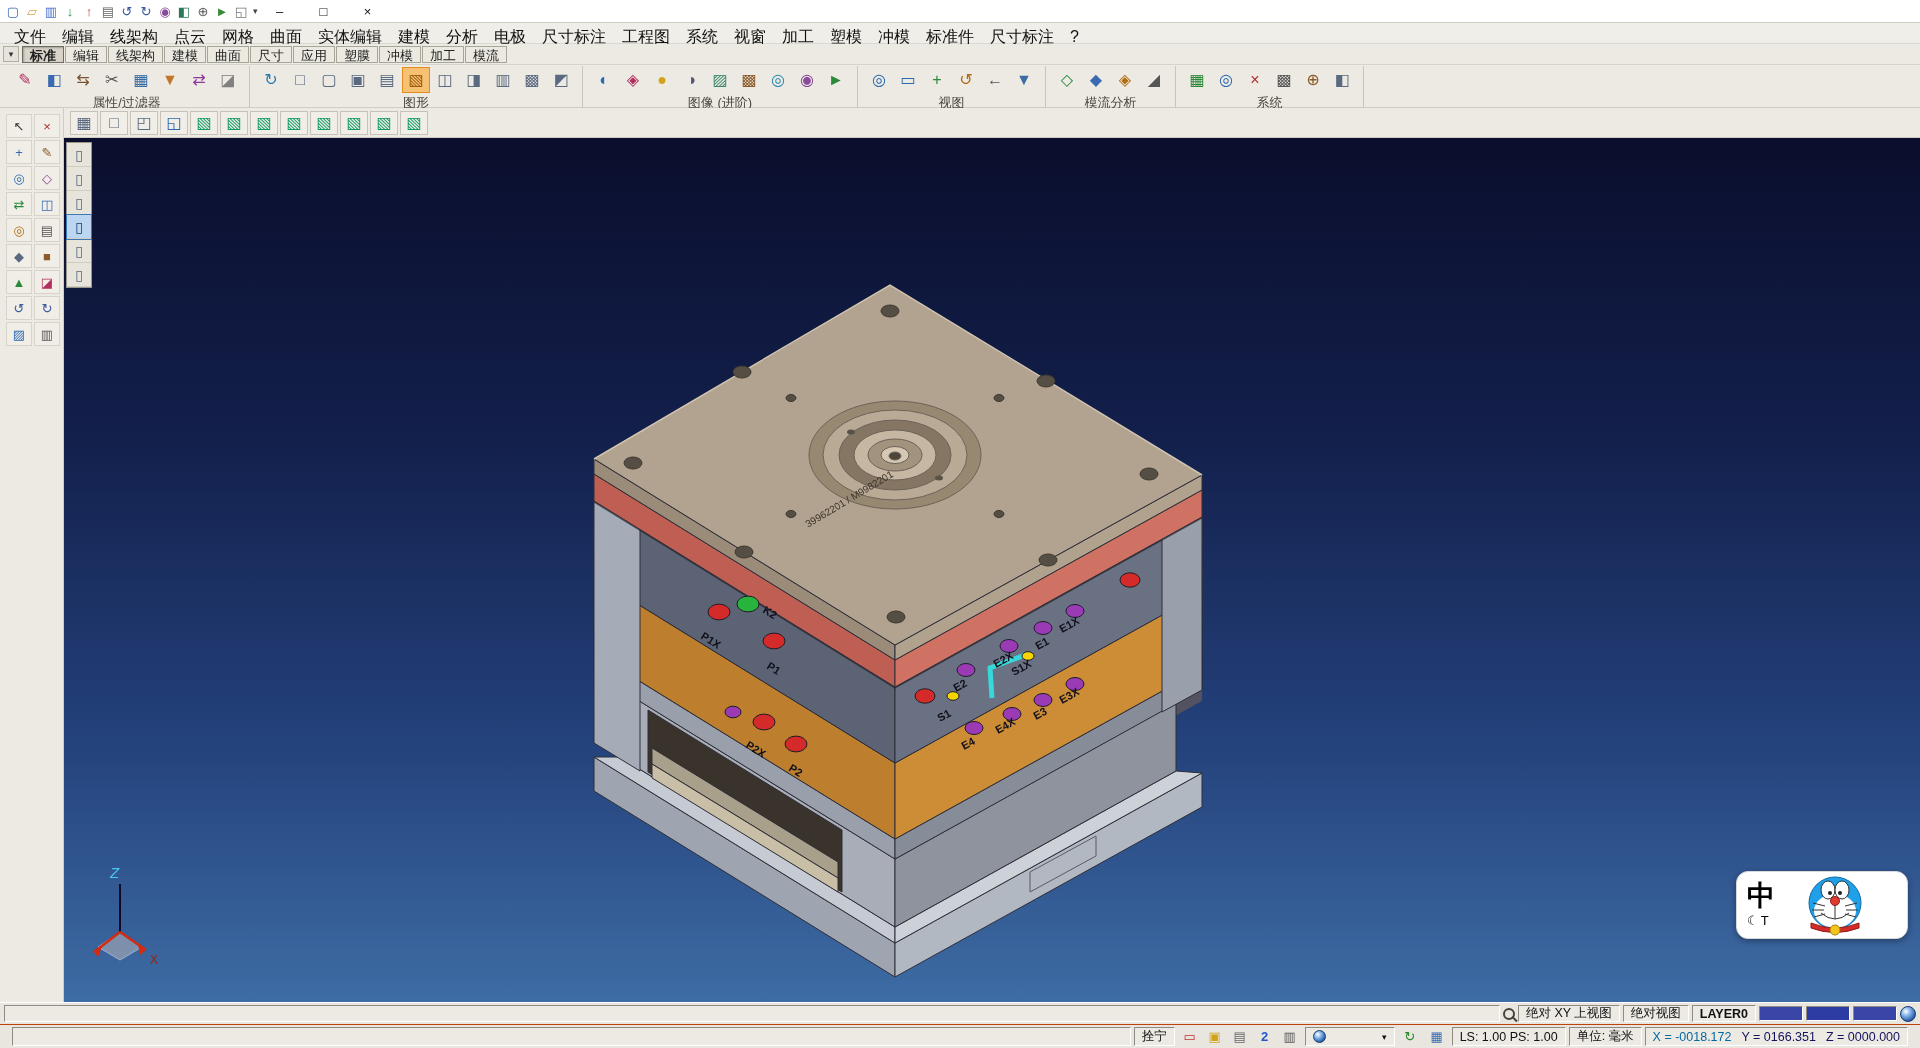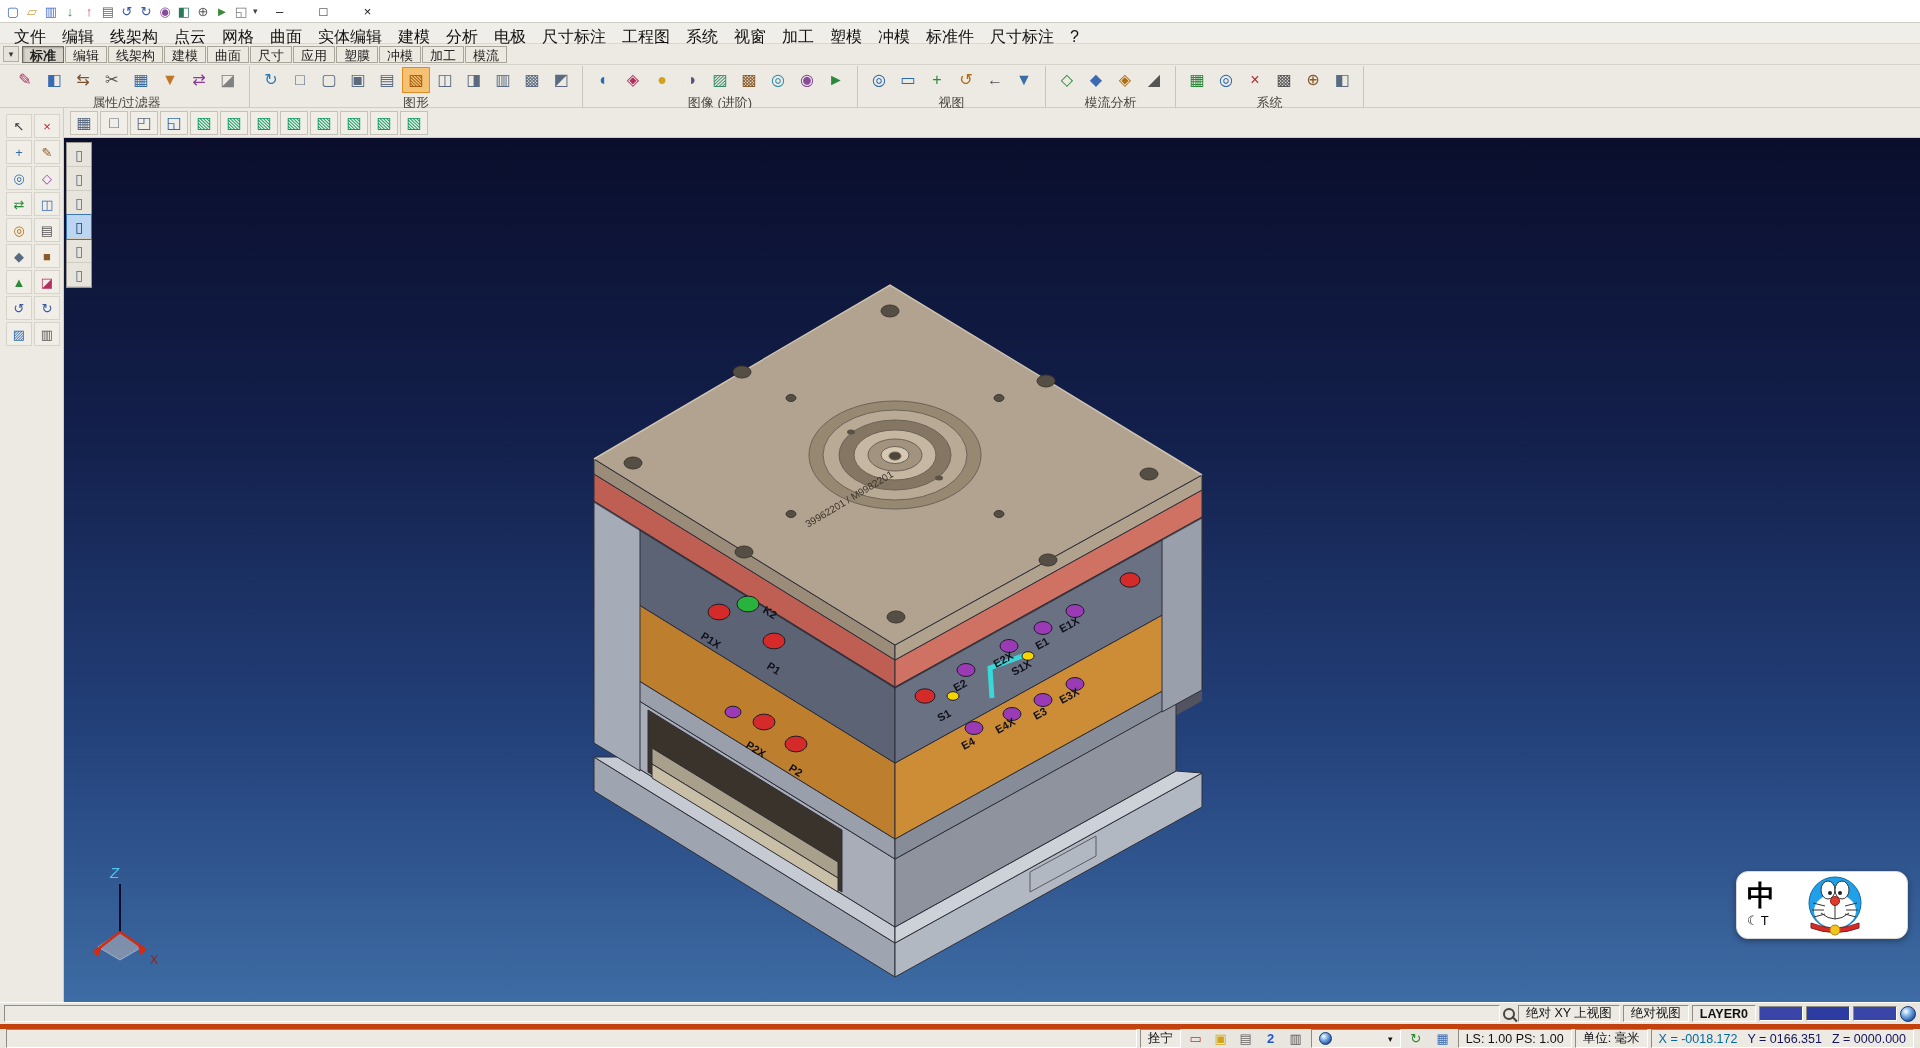--- a/index.html
+++ b/index.html
@@ -53,21 +53,21 @@
   .pin-label { font-size:11px; font-weight:bold; fill:#10101c; }
 
   
   .logo-box { position:absolute; right:12px; bottom:63px; width:172px; height:68px; background:#fff; border:1px solid #d8d8d8; border-radius:12px; box-shadow:0 2px 6px rgba(0,0,0,.35); display:flex; align-items:center; padding-left:10px; }
   .logo-left { display:flex; flex-direction:column; align-items:flex-start; width:48px; }
   .logo-text { font-size:28px; font-weight:bold; color:#000; line-height:1; }
   .logo-sub { font-size:13px; color:#000; margin-top:3px; letter-spacing:2px; }
 
   
   .status1 { height:22px; background:#e9e6df; border-top:1px solid #fdfdfb; display:flex; align-items:center; gap:3px; padding:0 4px; }
-  .status2 { height:24px; background:#e9e6df; border-top:5px solid #c2410c; display:flex; align-items:center; gap:3px; padding:0 6px; }
+  .status2 { height:24px; background:#e9e6df; border-top:1px solid #c2410c; display:flex; align-items:center; gap:3px; padding:0 12px; }
   .sunken { border:1px solid; border-color:#8f8c83 #ffffff #ffffff #8f8c83; background:#edeae3; }
   .s-long { flex:1; height:17px; }
   .status2 .s-long { height:19px; }
   .s-panel { height:17px; display:flex; align-items:center; padding:0 7px; font-size:12.5px; white-space:nowrap; }
   .status2 .s-panel { height:19px; }
   .s-panel.bold { font-weight:bold; }
   .swatch { width:44px; height:15px; display:inline-block; }
   .s-swatches { display:flex; gap:3px; }
   .sphere { width:16px; height:16px; border-radius:50%; background:radial-gradient(circle at 35% 32%, #ffffff, #7fb2e8 35%, #1c4e9e 80%); display:inline-block; border:1px solid #1a3a6a; }
   .sphere.sm { width:13px; height:13px; }

